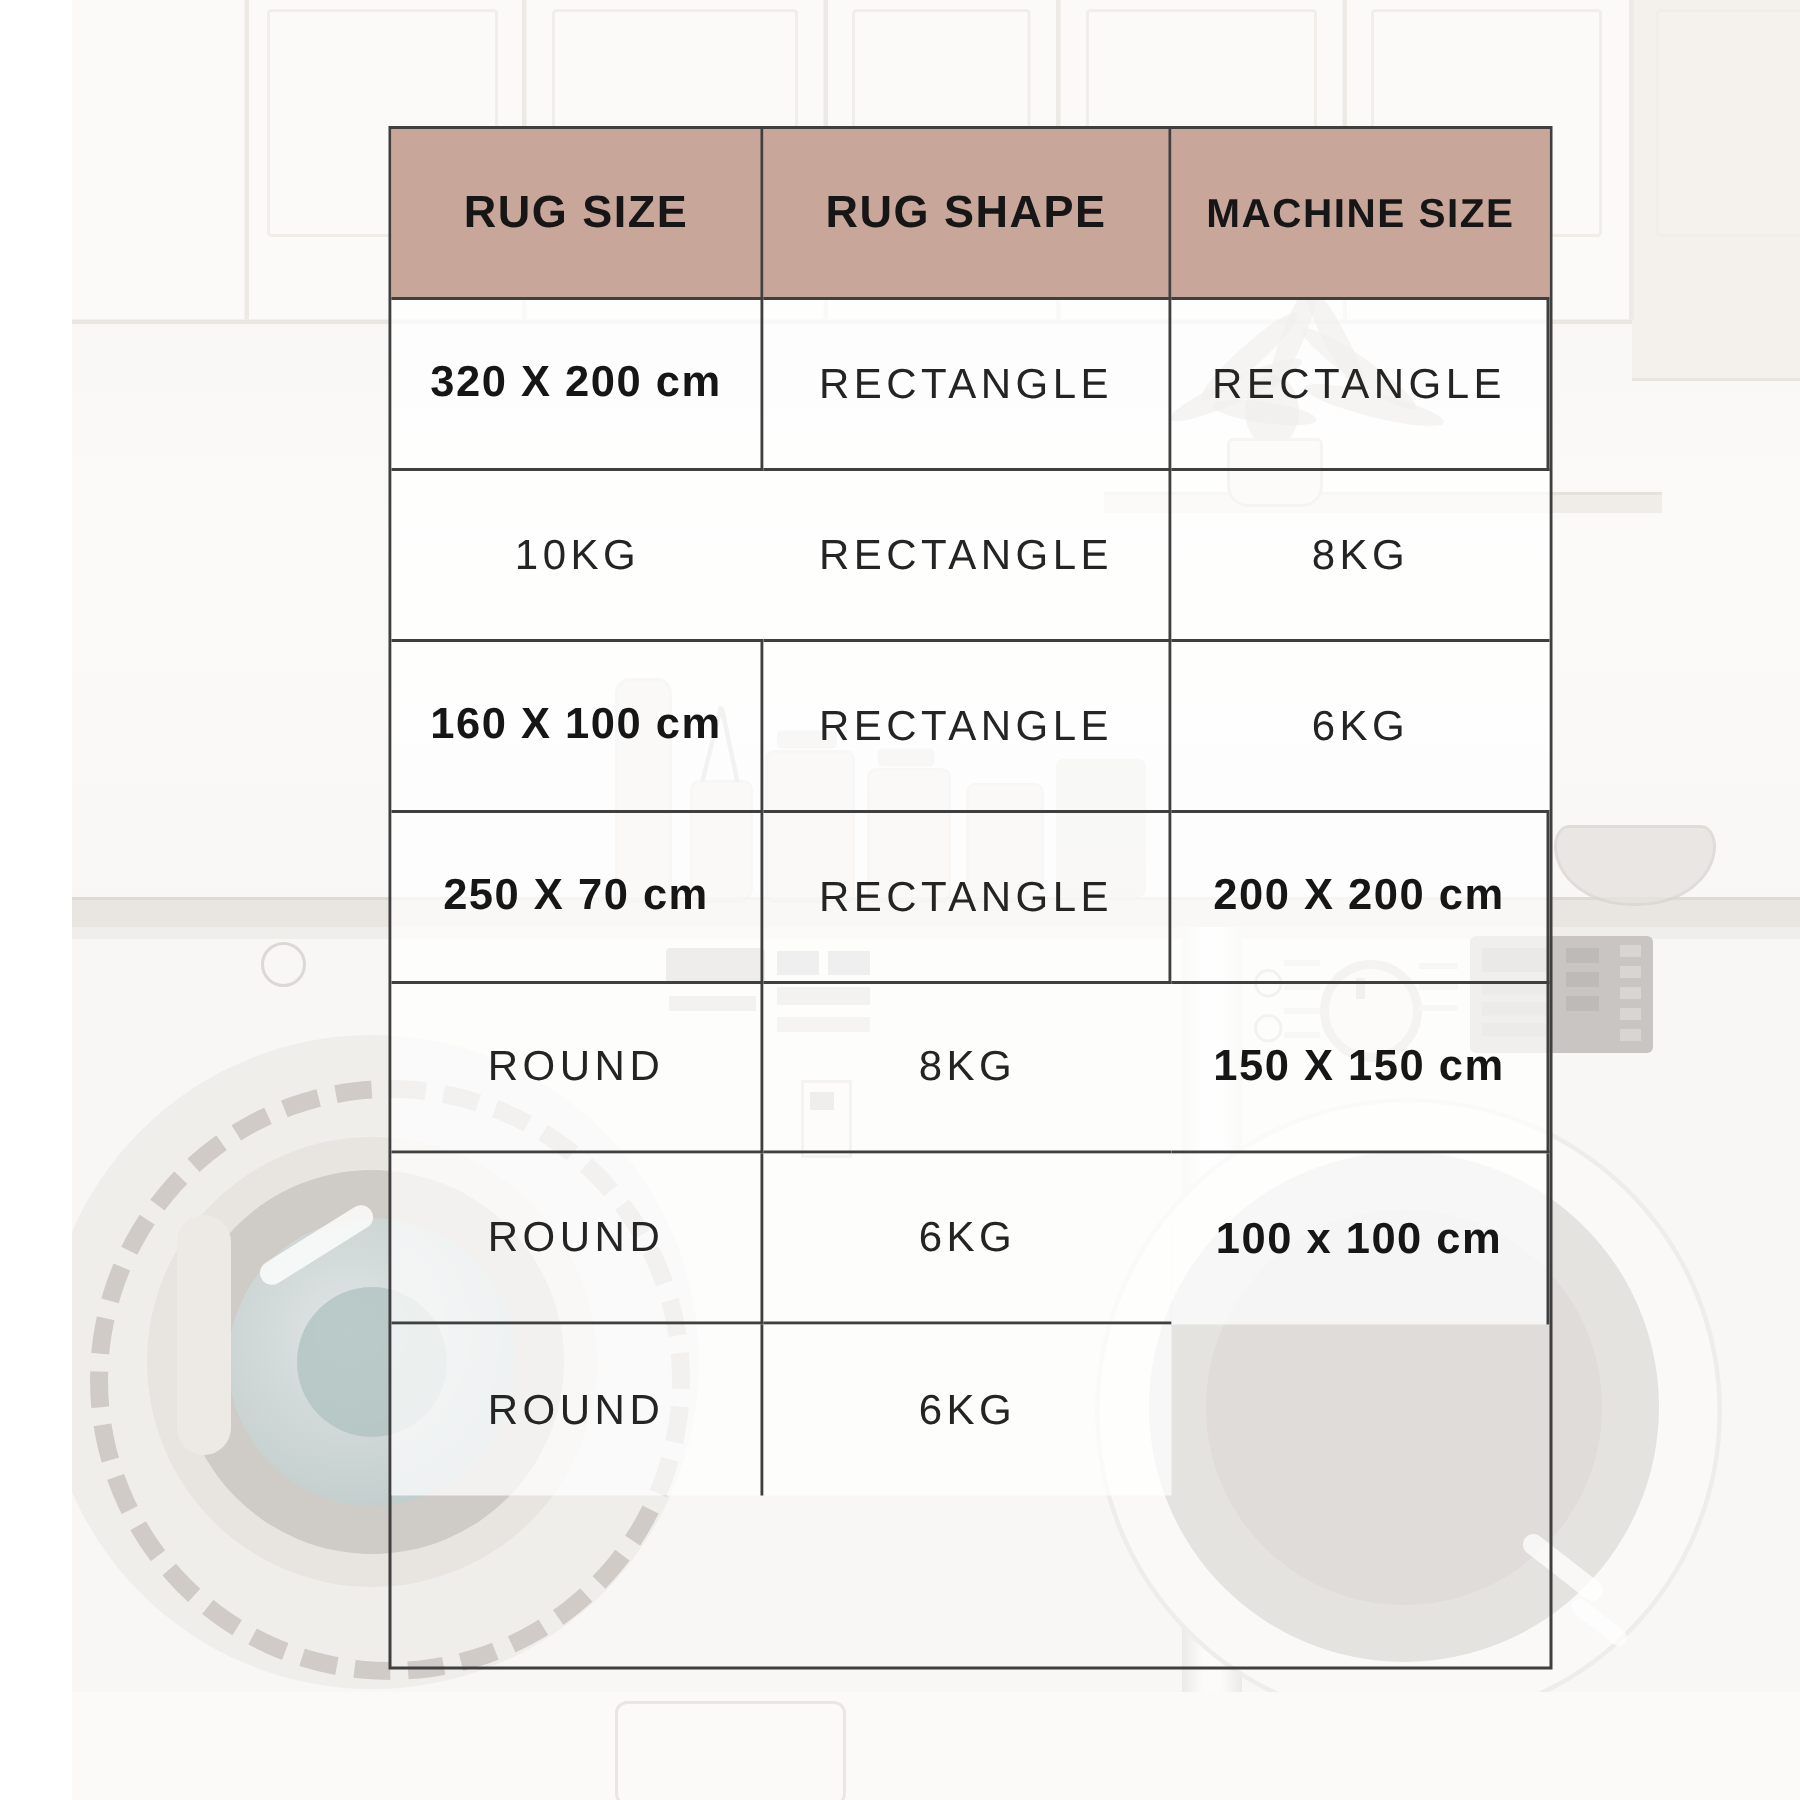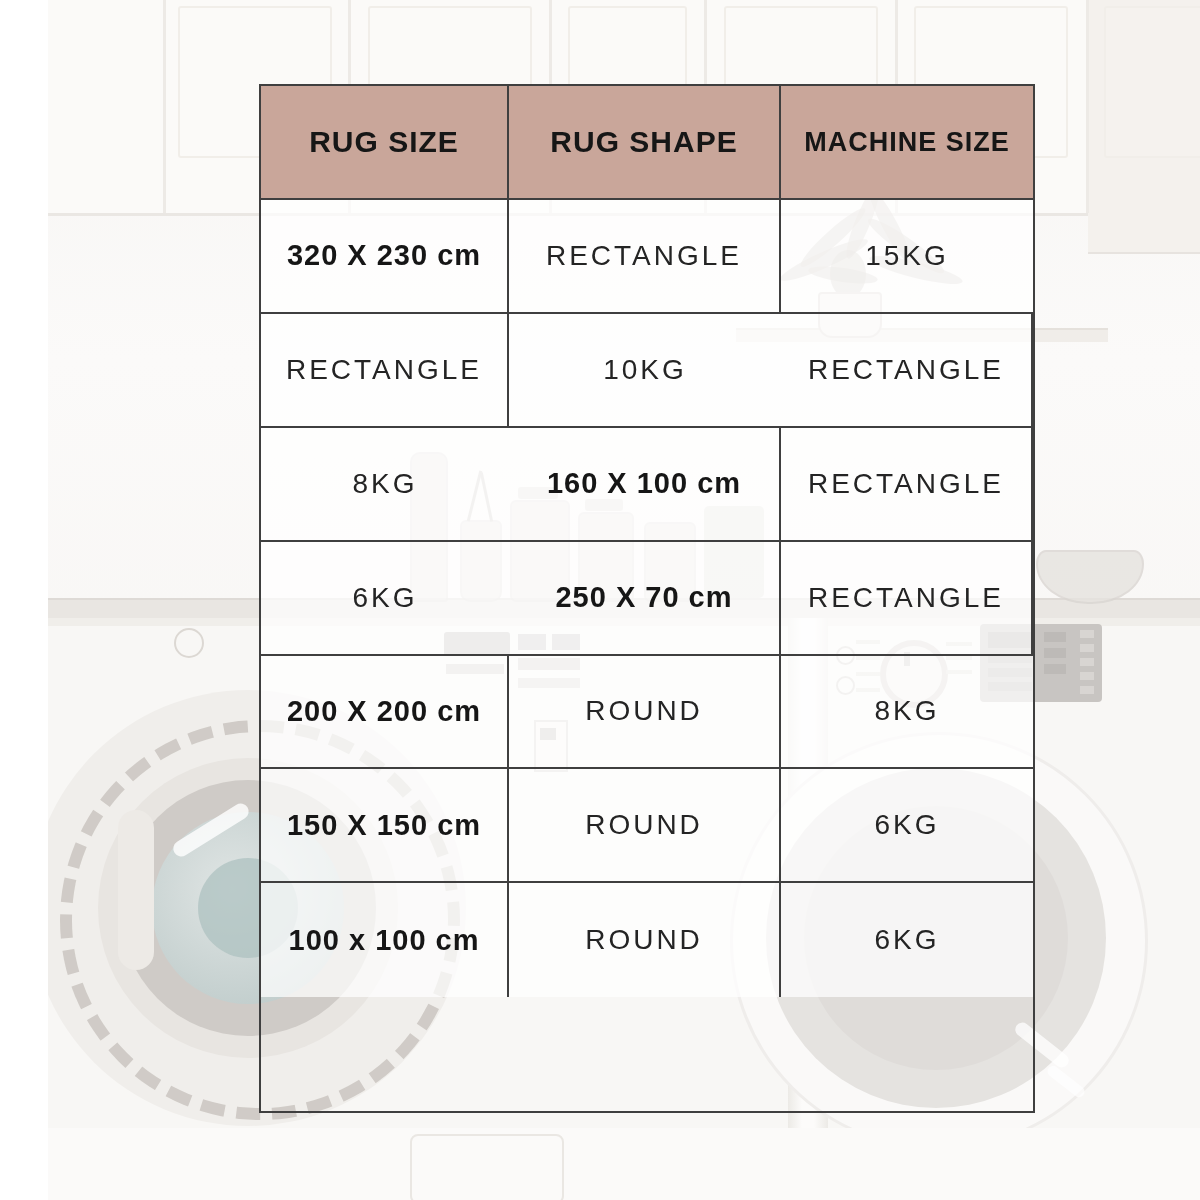--- a/index.html
+++ b/index.html
@@ -216,23 +216,22 @@
     <div class="bpanel"></div>
   </div>
 
   <div class="rug-table">
     <div class="cell th">RUG SIZE</div>
     <div class="cell th">RUG SHAPE</div>
     <div class="cell th th3 last-col">
       <span>MACHINE SIZE</span>
     </div>
 
-    <div class="cell td-size">320 X 230 cm</div>
-    <div class="cell td-shape">RECTANGLE</div>
-    <div class="cell td-kg last-col">15KG</div>
+    <div class="cell td-size">320 X 200 cm</div>
+    <div class="cell td-shape">RECTANGLE</div>
 
     <div class="cell td-shape">RECTANGLE</div>
     <div class="cell td-kg last-col">10KG</div>
 
     <div class="cell td-shape">RECTANGLE</div>
     <div class="cell td-kg last-col">8KG</div>
 
     <div class="cell td-size">160 X 100 cm</div>
     <div class="cell td-shape">RECTANGLE</div>
     <div class="cell td-kg last-col">6KG</div>

